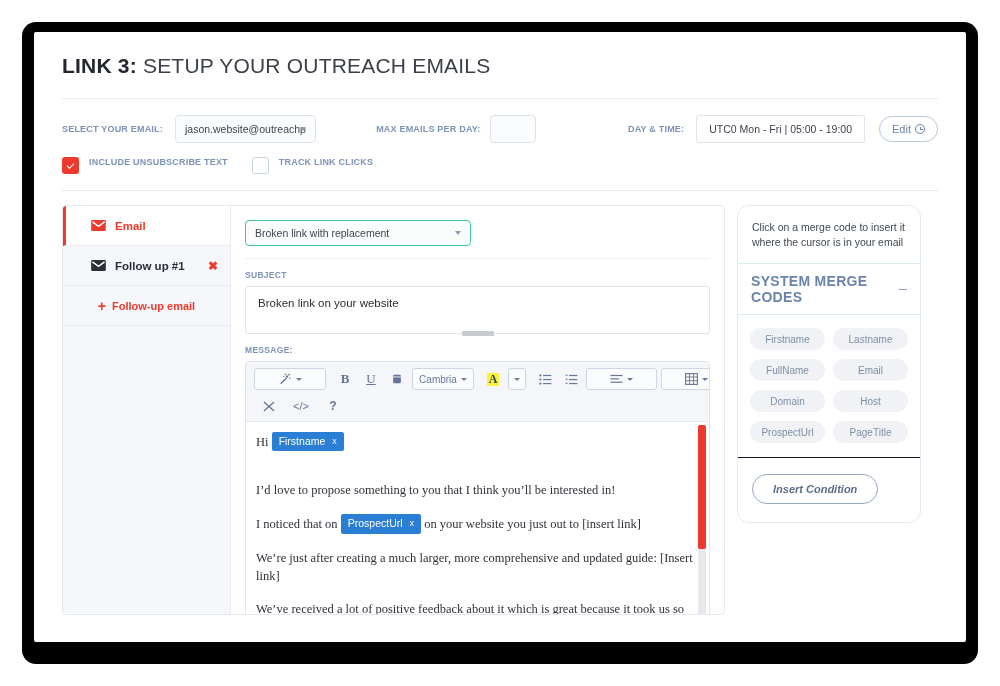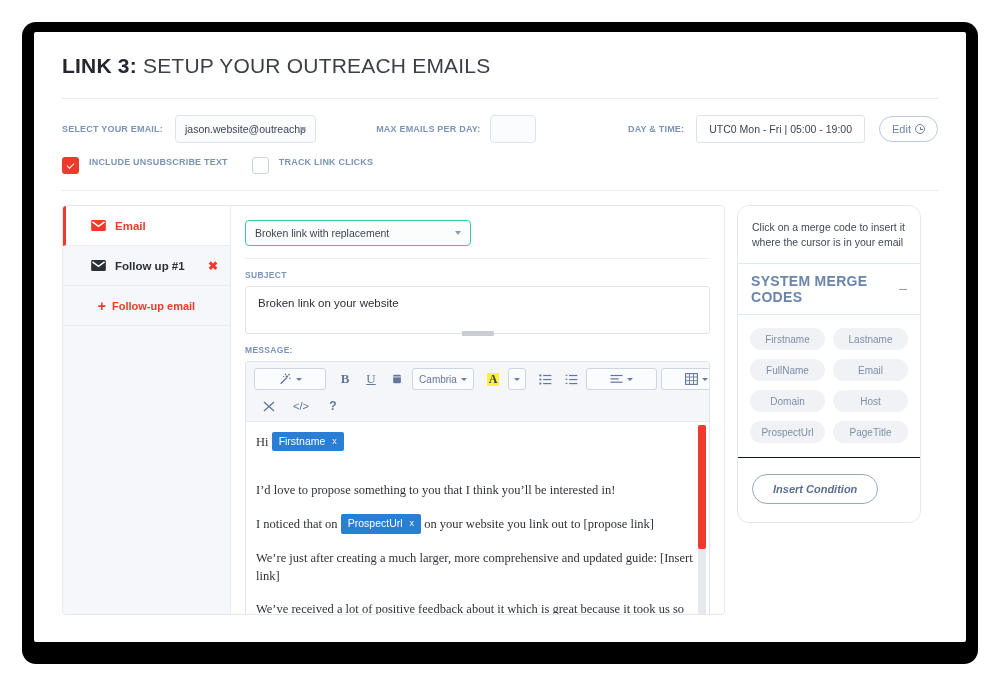--- a/index.html
+++ b/index.html
@@ -636,21 +636,21 @@
                 <span>Hi </span><span class="chip">
                     <span>Firstname</span>
                     <span class="cx">x</span>
                   </span>
               </p>
               <p style="margin-top:30px;">I’d love to propose something to you that I think you’ll be interested in!</p>
               <p>
                 <span>I noticed that on </span><span class="chip">
                     <span>ProspectUrl</span>
                     <span class="cx">x</span>
-                  </span><span> on your website you link out to [propose link]</span>
+                  </span><span> on your website you just out to [insert link]</span>
               </p>
               <p>We’re just after creating a much larger, more comprehensive and updated guide: [Insert link]</p>
               <p>We’ve received a lot of positive feedback about it which is great because it took us so long to create!</p>
 
               <div class="rte-scroll">
                 <div class="rte-thumb"></div>
               </div>
             </div>
 
           </div>

